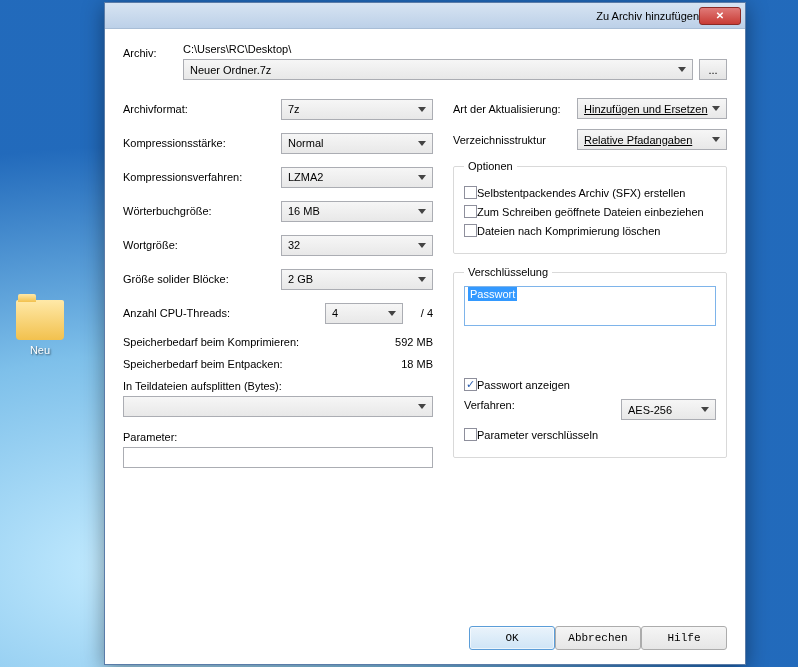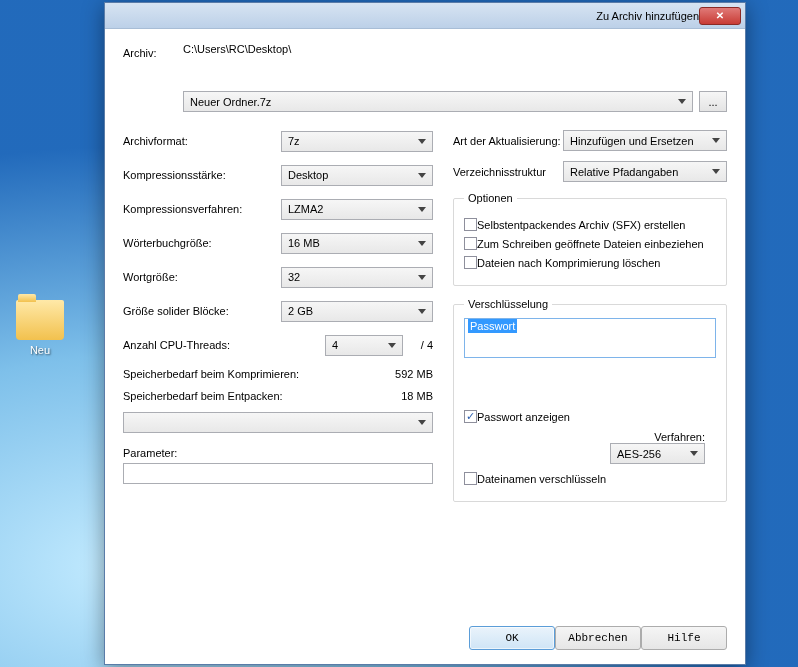--- a/index.html
+++ b/index.html
@@ -73,21 +73,21 @@
     cursor: pointer;
   }
   .content {
     padding: 14px 18px 10px 18px;
     color: #000;
   }
   .row { display: flex; align-items: center; margin-bottom: 8px; }
   .archive-row { align-items: flex-start; margin-bottom: 18px; }
   .archive-row .lbl { width: 60px; padding-top: 4px; }
   .archive-row .stack { flex: 1; display: flex; flex-direction: column; gap: 4px; }
-  .archive-input-row { display: flex; gap: 6px; align-items: center; margin-top: 32px; }
+  .archive-input-row { display: flex; gap: 6px; align-items: center; }
   .text-input, .dropdown, .combo {
     border: 1px solid #abadb3;
     background: #fff;
     height: 21px;
     padding: 0 4px;
     font-family: inherit;
     font-size: 11px;
   }
   .dropdown {
     background: linear-gradient(#f6f6f6,#e8e8e8);
@@ -159,22 +159,22 @@
     padding: 0 3px;
   }
   .pw-input .sel {
     background: #3399ff;
     color: #fff;
     padding: 1px 2px;
     display: inline-block;
   }
   .right-form-row { display: flex; align-items: center; margin-bottom: 10px; }
   .right-form-row .rlab { flex: 1; }
-  .right-form-row .dropdown { width: 164px; }
-  .enc-method { display:flex; align-items:flex-end; margin: 8px 11px; flex-direction: column; }
+  .right-form-row .dropdown { width: 150px; text-decoration: underline; }
+  .enc-method { display:flex; align-items:flex-start; margin: 8px 0; }
   .enc-method .rlab { flex:1; }
   .enc-method .dropdown { width: 95px; }
   .button-row {
     position: absolute;
     bottom: 14px;
     right: 18px;
     display: flex;
     gap: 0;
     font-family: Liberation Mono, monospace;
   }
@@ -235,21 +235,21 @@
         <div class="form-row">
           <div class="flab">Archivformat:</div>
           <div class="dropdown">
             <span class="dd-text">7z</span>
             <span class="dd-arrow"></span>
           </div>
         </div>
         <div class="form-row">
           <div class="flab">Kompressionsstärke:</div>
           <div class="dropdown">
-            <span class="dd-text">Desktop</span>
+            <span class="dd-text">Normal</span>
             <span class="dd-arrow"></span>
           </div>
         </div>
         <div class="form-row">
           <div class="flab">Kompressionsverfahren:</div>
           <div class="dropdown">
             <span class="dd-text">LZMA2</span>
             <span class="dd-arrow"></span>
           </div>
         </div>
@@ -286,20 +286,21 @@
         <div class="readonly-row" style="margin-top:10px">
           <div class="flab">Speicherbedarf beim Komprimieren:</div>
           <div class="val">592 MB</div>
         </div>
         <div class="readonly-row">
           <div class="flab">Speicherbedarf beim Entpacken:</div>
           <div class="val">18 MB</div>
         </div>
 
         <div style="margin-top:10px">
+          <div class="block-label">In Teildateien aufsplitten (Bytes):</div>
           <div class="dropdown wide-input">
             <span class="dd-text"></span>
             <span class="dd-arrow"></span>
           </div>
         </div>
 
         <div style="margin-top:14px">
           <div class="block-label">Parameter:</div>
           <input class="text-input wide-input" value="" style="">
         </div>
@@ -351,21 +352,21 @@
           <div class="enc-method">
             <div class="rlab">Verfahren:</div>
             <div class="dropdown">
               <span class="dd-text">AES-256</span>
               <span class="dd-arrow"></span>
             </div>
           </div>
 
           <div class="chk-row">
             <span class="chk"></span>
-            <span>Dateinamen verschlüsseln</span>
+            <span>Parameter verschlüsseln</span>
           </div>
         </fieldset>
       </div>
     </div>
   </div>
 
   <div class="button-row">
     <div class="btn primary">
       <span>OK</span>
     </div>

